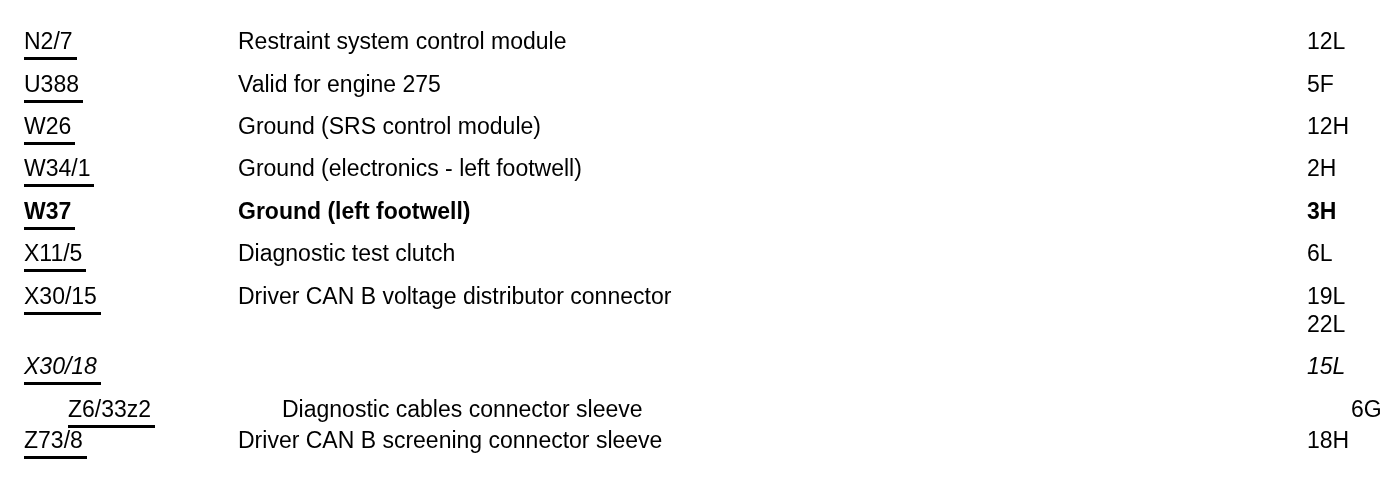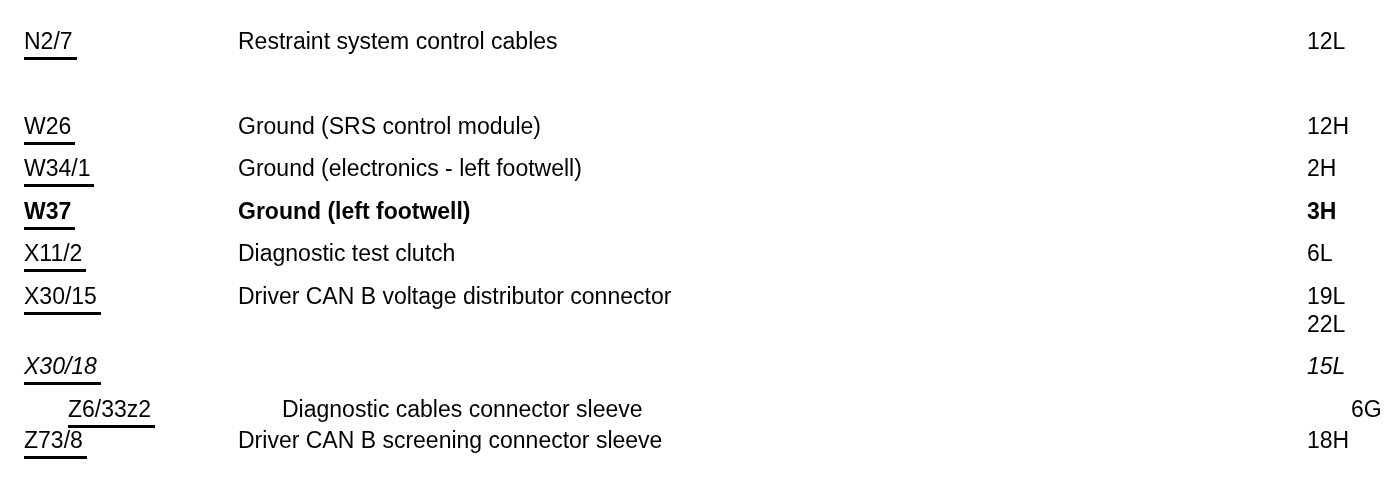--- a/index.html
+++ b/index.html
@@ -75,40 +75,45 @@
     line-height: 30px;
     white-space: nowrap;
   }
 </style>
 </head>
 <body>
 
 <div id="legend-table">
     <div class="legend-row" style="top: 26px;">
       <div class="col-code"><span class="code-text">N2/7</span></div>
-      <div class="col-desc">Restraint system control cables</div>
+      <div class="col-desc">Restraint system control module</div>
       <div class="col-loc">12L</div>
+    </div>
+    <div class="legend-row" style="top: 69px;">
+      <div class="col-code"><span class="code-text">U388</span></div>
+      <div class="col-desc">Valid for engine 275</div>
+      <div class="col-loc">5F</div>
     </div>
     <div class="legend-row" style="top: 111px;">
       <div class="col-code"><span class="code-text">W26</span></div>
       <div class="col-desc">Ground (SRS control module)</div>
       <div class="col-loc">12H</div>
     </div>
     <div class="legend-row" style="top: 153px;">
       <div class="col-code"><span class="code-text">W34/1</span></div>
       <div class="col-desc">Ground (electronics - left footwell)</div>
       <div class="col-loc">2H</div>
     </div>
     <div class="legend-row" style="top: 196px; font-weight: bold;">
       <div class="col-code"><span class="code-text">W37</span></div>
       <div class="col-desc">Ground (left footwell)</div>
       <div class="col-loc">3H</div>
     </div>
     <div class="legend-row" style="top: 238px;">
-      <div class="col-code"><span class="code-text">X11/2</span></div>
+      <div class="col-code"><span class="code-text">X11/5</span></div>
       <div class="col-desc">Diagnostic test clutch</div>
       <div class="col-loc">6L</div>
     </div>
     <div class="legend-row" style="top: 281px; text-align: center;">
       <div class="col-code"><span class="code-text">X30/15</span></div>
       <div class="col-desc">Driver CAN B voltage distributor connector</div>
       <div class="col-loc">19L</div>
     </div>
     <div class="loc-extra" style="top: 309px;">22L</div>
     <div class="legend-row" style="top: 351px; font-style: italic;">

